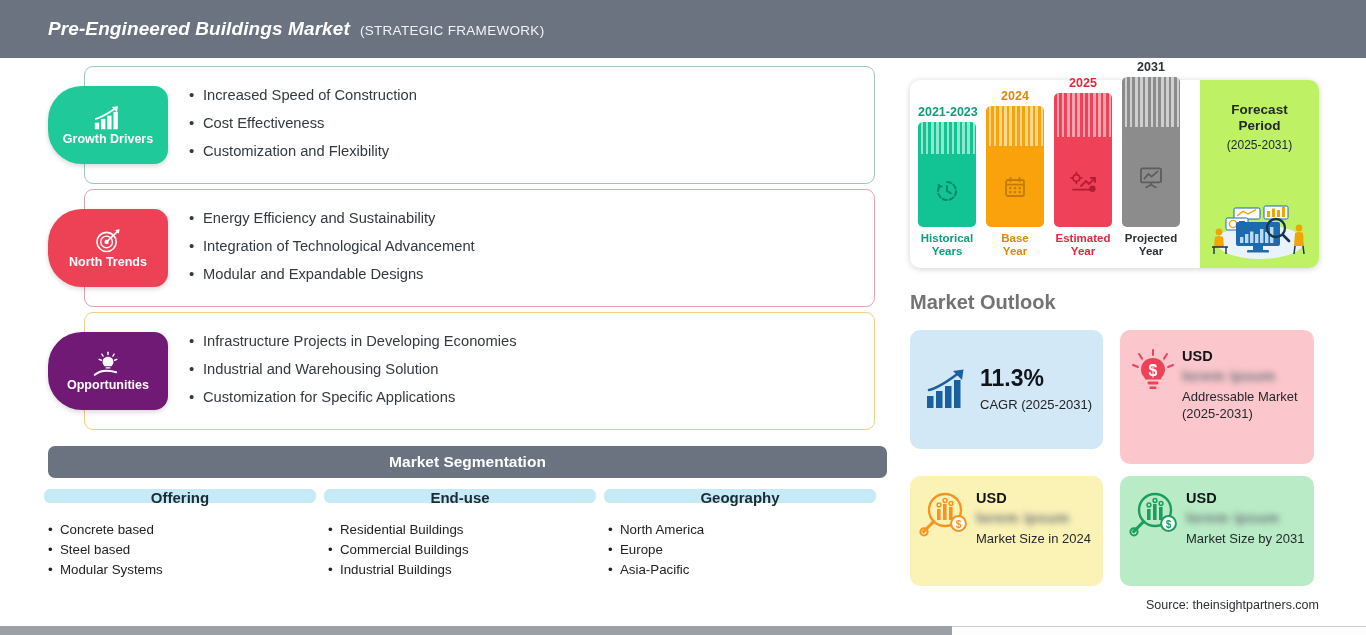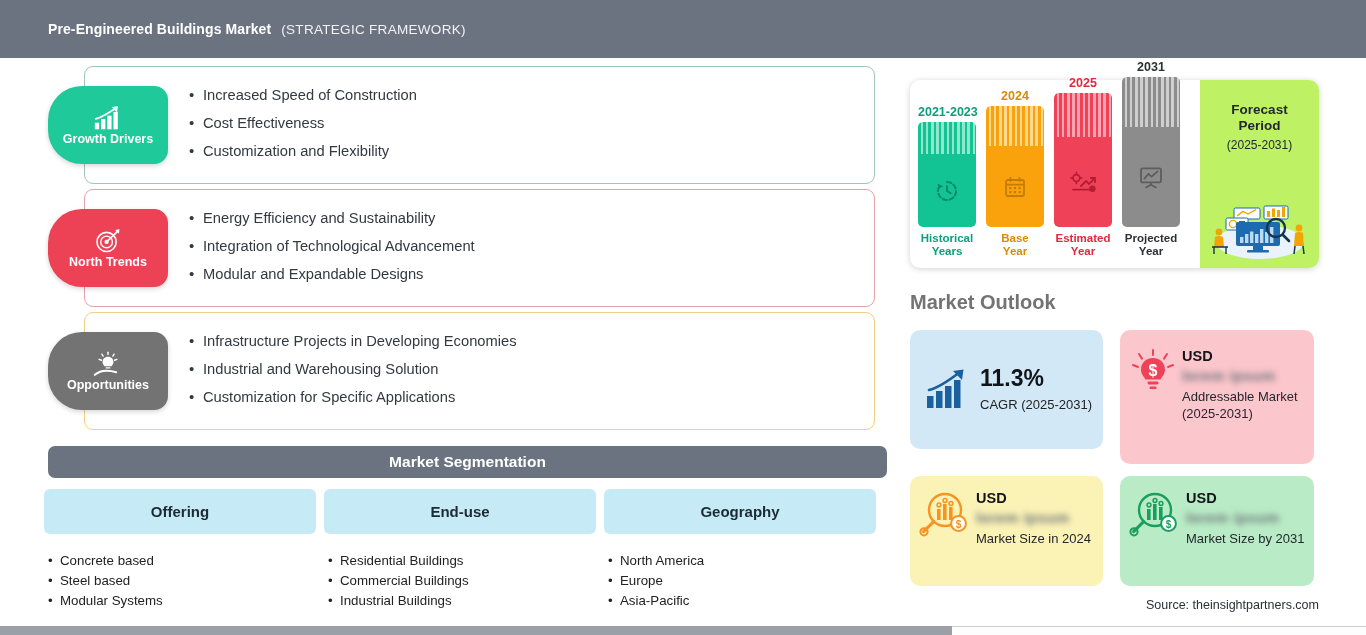--- a/index.html
+++ b/index.html
@@ -12,21 +12,21 @@
   .page { position: relative; width: 1366px; height: 635px; background:#fff; }
 
   
   .header {
     position:absolute; left:0; top:0; width:1366px; height:58px;
     background:#6b7280;
     display:flex; align-items:center; justify-content:space-between;
     padding:0 22px 0 48px;
   }
   .header-titles { display:flex; align-items:baseline; gap:10px; }
-  .h-title { color:#fff; font-size:14px; font-weight:bold; letter-spacing:.1px; }
+  .h-title { color:#fff; font-size:19px; font-weight:bold; letter-spacing:.1px;font-style:italic; }
   .h-sub   { color:#f2f3f5; font-size:13.5px; font-weight:normal; letter-spacing:.3px; }
 
   .logo { position:relative; width:130px; height:44px; }
   .logo .l-the { position:absolute; left:4px; top:6px; color:#fff; font-size:9px;
                  font-weight:bold; transform:rotate(-90deg); transform-origin:left top;
                  letter-spacing:.2px; }
   .logo .l-insight { position:absolute; left:16px; top:2px; color:#fff;
                      font-size:23px; font-weight:bold; letter-spacing:-.5px; }
   .logo .l-partners { position:absolute; left:48px; top:25px; color:#fff;
                       font-size:13px; font-weight:bold; letter-spacing:-.2px; }
@@ -44,21 +44,21 @@
   .factor-box.orange { border-color:#f0cf82; }
 
   .badge {
     position:absolute; left:48px; top:20px; width:120px; height:78px;
     border-radius:34px 14px 14px 34px;
     display:flex; flex-direction:column; align-items:center; justify-content:center;
     gap:1px; z-index:3; box-shadow:0 2px 5px rgba(0,0,0,.16);
   }
   .badge-green  { background:#1fc99a; }
   .badge-red    { background:#ed4155; }
-  .badge-orange { background:#737373; }
+  .badge-orange { background:#701a75; }
   .badge-label { color:#fff; font-size:12.5px; font-weight:bold; line-height:1; }
   .badge-icon { width:32px; height:28px; display:block; }
 
   .bullets { position:absolute; left:104px; top:14px; width:660px; }
   .bullets li {
     list-style:none; color:#333940; font-size:14.7px; line-height:28px;
     position:relative; padding-left:14px;
   }
   .bullets li::before {
     content:"•"; position:absolute; left:0; top:0; color:#333940; font-size:15px;
@@ -68,22 +68,22 @@
   .seg-banner {
     position:absolute; left:48px; top:388px; width:839px; height:32px;
     background:#6b7280; border-radius:7px;
     display:flex; align-items:center; justify-content:center;
   }
   .seg-banner span { color:#fff; font-size:15.5px; font-weight:bold; }
 
   .seg-cols { position:absolute; left:44px; top:431px; width:848px; display:flex; gap:8px; }
   .seg-col { width:272px; }
   .seg-head {
-    height:45px; background:#c6eaf6; border-radius:6px;
-    display:flex; align-items:center; justify-content:center;
+    height:14px; background:#c6eaf6; border-radius:6px;
+    display:flex; justify-content:center;
   }
   .seg-head span { color:#1b2a33; font-size:15px; font-weight:bold; }
   .seg-list { margin-top:17px; padding-left:4px; }
   .seg-list li {
     list-style:none; position:relative; padding-left:12px;
     color:#222; font-size:13.3px; line-height:20px;
   }
   .seg-list li::before { content:"•"; position:absolute; left:0; top:0; }
 
   

